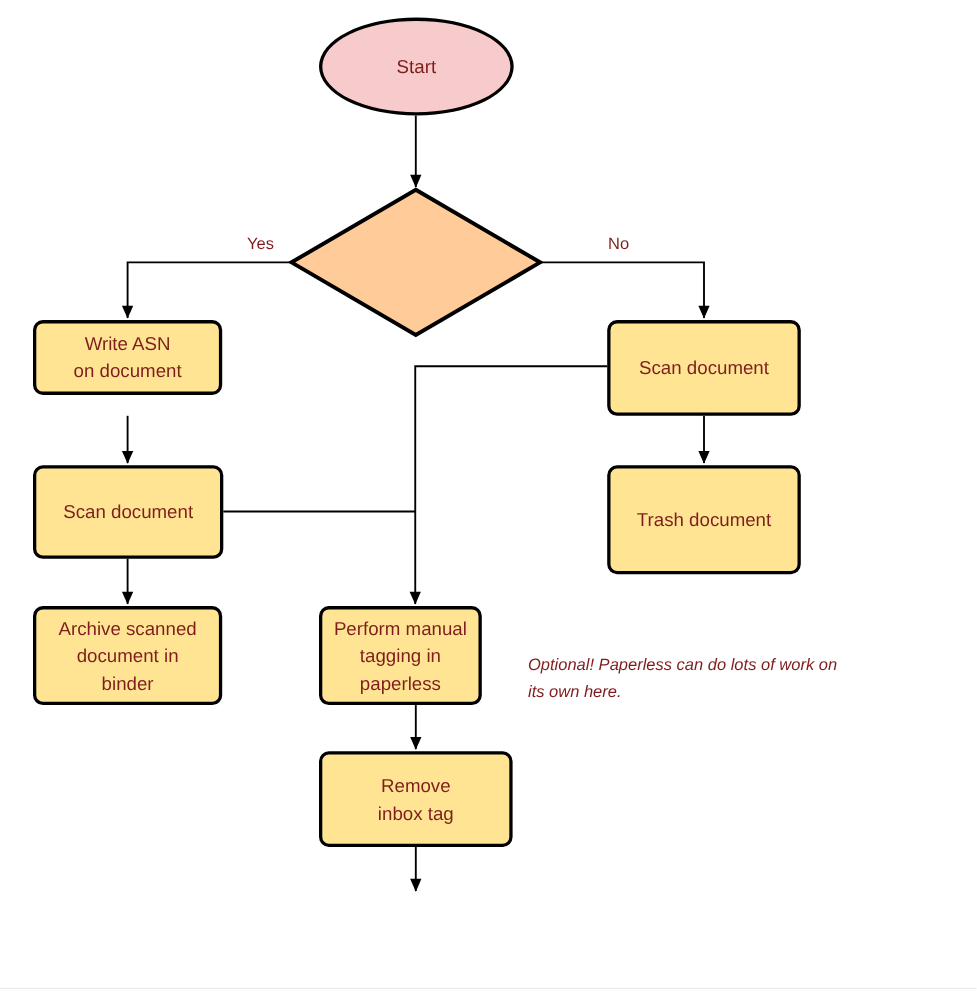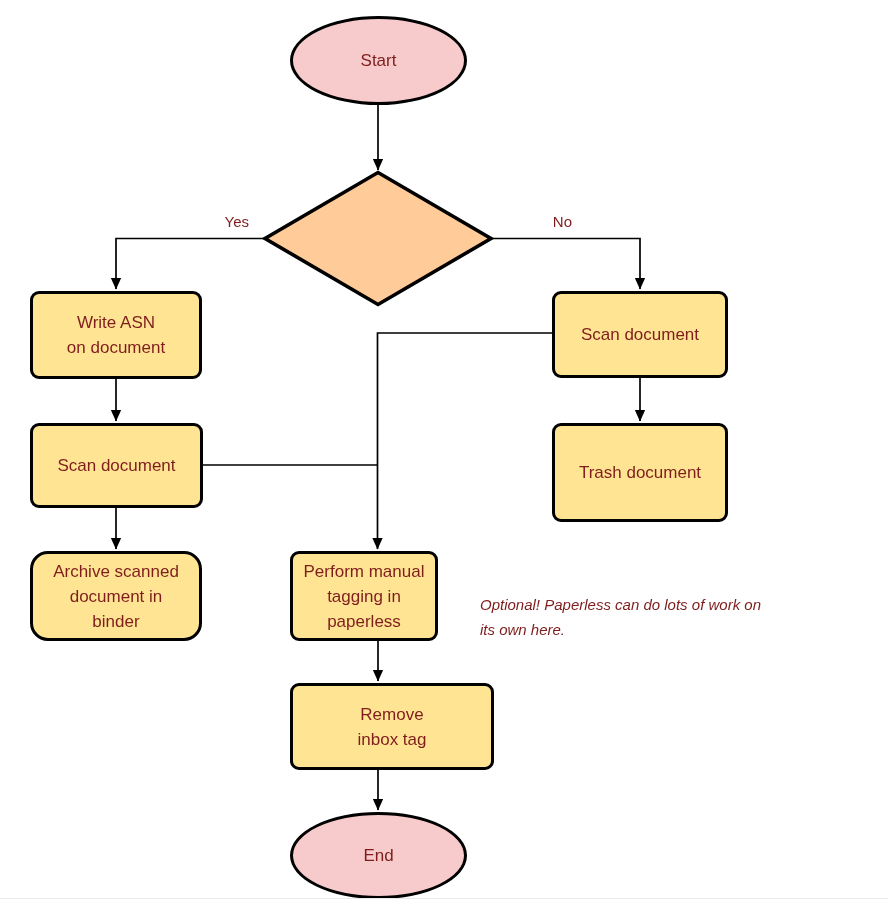--- a/index.html
+++ b/index.html
@@ -42,27 +42,27 @@
     border: 3px solid #000;
     border-radius: 9px;
   }
   .label-only {
     border: none;
     background: transparent !important;
   }
   
   .n-start   { left: 290px; top: 16px;  width: 177px; height: 89px; }
   .n-decision-label { left: 278px; top: 205px; width: 200px; height: 67px; }
-  .n-write   { left: 30px;  top: 291px; width: 172px; height: 88px; }
+  .n-write   { left: 30px;  top: 291px; width: 172px; height: 68px; }
   .n-scan-l  { left: 30px;  top: 423px; width: 173px; height: 85px; }
   .n-archive { left: 30px;  top: 551px; width: 172px; height: 90px; }
   .n-scan-r  { left: 552px; top: 291px; width: 176px; height: 87px; }
   .n-trash   { left: 552px; top: 423px; width: 176px; height: 99px; }
   .n-tagging { left: 290px; top: 551px; width: 148px; height: 90px; }
-  .n-remove  { left: 290px; top: 683px; width: 204px; height: 87px; }
+  .n-remove  { left: 290px; top: 683px; width: 176px; height: 87px; }
   .n-end     { left: 290px; top: 812px; width: 177px; height: 87px; }
   .edge-label {
     position: absolute;
     font-size: 15px;
     line-height: 20px;
     text-align: right;
   }
   .l-yes { left: 205px; top: 212px; width: 44px; }
   .l-no  { left: 528px; top: 212px; width: 44px; }
   .annotation {
@@ -115,34 +115,33 @@
 
 
   <div class="edge-label l-yes">Yes</div>
   <div class="edge-label l-no">No</div>
 
   <div class="node process n-write" style="background-color: rgb(255, 229, 147);">Write ASN
 on document</div>
 
   <div class="node process n-scan-l" style="background-color: rgb(255, 229, 147);">Scan document</div>
 
-  <div class="node process n-archive" style="background-color: rgb(255, 229, 147); border-radius: 18px;">Archive scanned
+  <div class="node process n-archive" style="background-color: rgb(255, 229, 147);">Archive scanned
 document in
 binder</div>
 
   <div class="node process n-scan-r" style="background-color: rgb(255, 229, 147);">Scan document</div>
 
   <div class="node process n-trash" style="background-color: rgb(255, 229, 147);">Trash document</div>
 
   <div class="node process n-tagging" style="background-color: rgb(255, 229, 147);">Perform manual
 tagging in
 paperless</div>
 
   <div class="node process n-remove" style="background-color: rgb(255, 229, 147);">Remove
 inbox tag</div>
 
-  <div class="node terminator n-end" style="background-color: rgb(247, 203, 203);">End</div>
 
   <div class="annotation">Optional! Paperless can do lots of work on
 its own here.</div>
 
   <div class="bottom-rule"></div>
 </div>
 
 </body></html>

